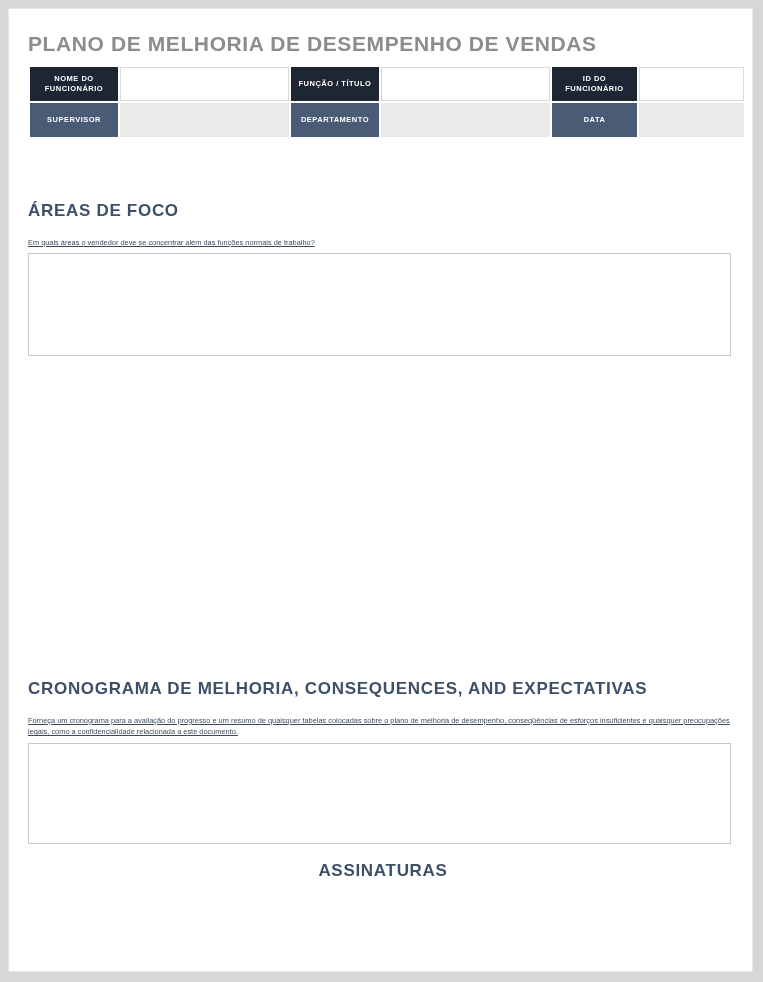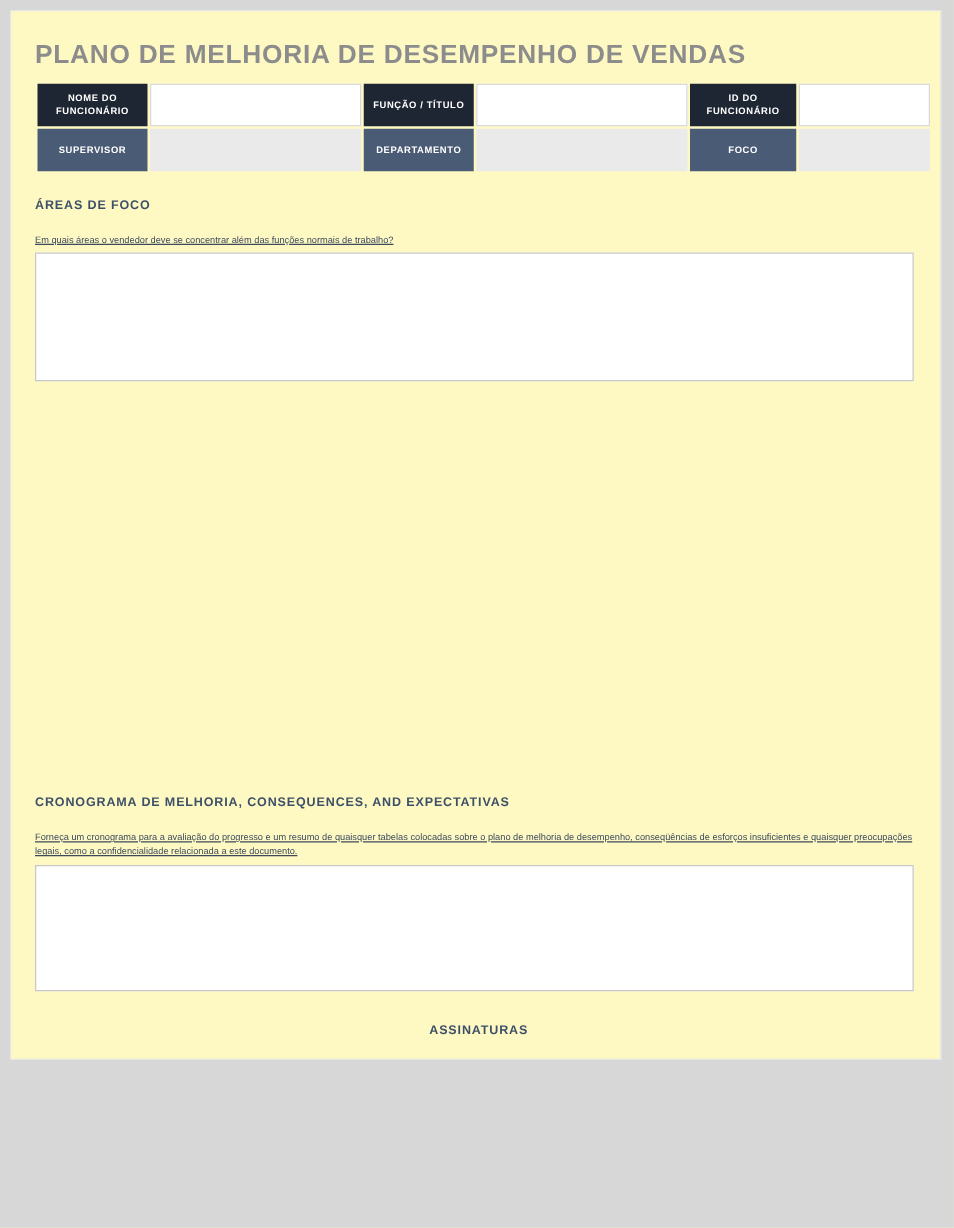--- a/index.html
+++ b/index.html
@@ -10,22 +10,22 @@
     background: #d7d7d7;
     font-family: "Liberation Sans", sans-serif;
     overflow: hidden;
   }
 
   #page-sheet {
     position: absolute;
     left: 8px;
     top: 8px;
     width: 745px;
-    height: 840px;
-    background: #fef9c3;
+    height: 964px;
+    background: #ffffff;
     border: 1px solid #e6e6e6;
   }
 
   
   .doc-title {
     position: absolute;
     left: 19px;
     top: 23px;
     font-size: 21px;
     font-weight: bold;
@@ -59,24 +59,25 @@
   .lbl-slate { background: #4a5b75; }
 
   .fld-white { background: #ffffff; border: 1px solid #d9d9d9; }
   .fld-gray  { background: #eaeaea; }
 
   
   .section { position: absolute; left: 19px; width: 710px; }
 
   .sec-head {
     color: #3d5068;
-    font-size: 10px;
+    font-size: 17px;
     font-weight: bold;
     letter-spacing: 0.7px;
     line-height: 1.1;
+    margin-top: 43px;
   }
   .sec-head.mixed { letter-spacing: 0.2px; }
 
   .sec-sub {
     color: #3d4a5c;
     font-size: 7.4px;
     line-height: 1.55;
     margin-top: 16px;
     max-width: 706px;
     text-decoration: underline;
@@ -127,21 +128,21 @@
         <td class="lbl lbl-dark">FUNÇÃO / TÍTULO</td>
         <td class="fld-white"></td>
         <td class="lbl lbl-dark">ID DO FUNCIONÁRIO</td>
         <td class="fld-white"></td>
       </tr>
       <tr>
         <td class="lbl lbl-slate">SUPERVISOR</td>
         <td class="fld-gray"></td>
         <td class="lbl lbl-slate">DEPARTAMENTO</td>
         <td class="fld-gray"></td>
-        <td class="lbl lbl-slate">FOCO</td>
+        <td class="lbl lbl-slate">DATA</td>
         <td class="fld-gray"></td>
       </tr>
     </tbody>
   </table>
 
   <div class="section" id="sec-focus">
     <div class="sec-head">ÁREAS DE FOCO</div>
     <div class="sec-sub">Em quais áreas o vendedor deve se concentrar além das funções normais de trabalho?</div>
     <div class="entry-box"></div>
   </div>

